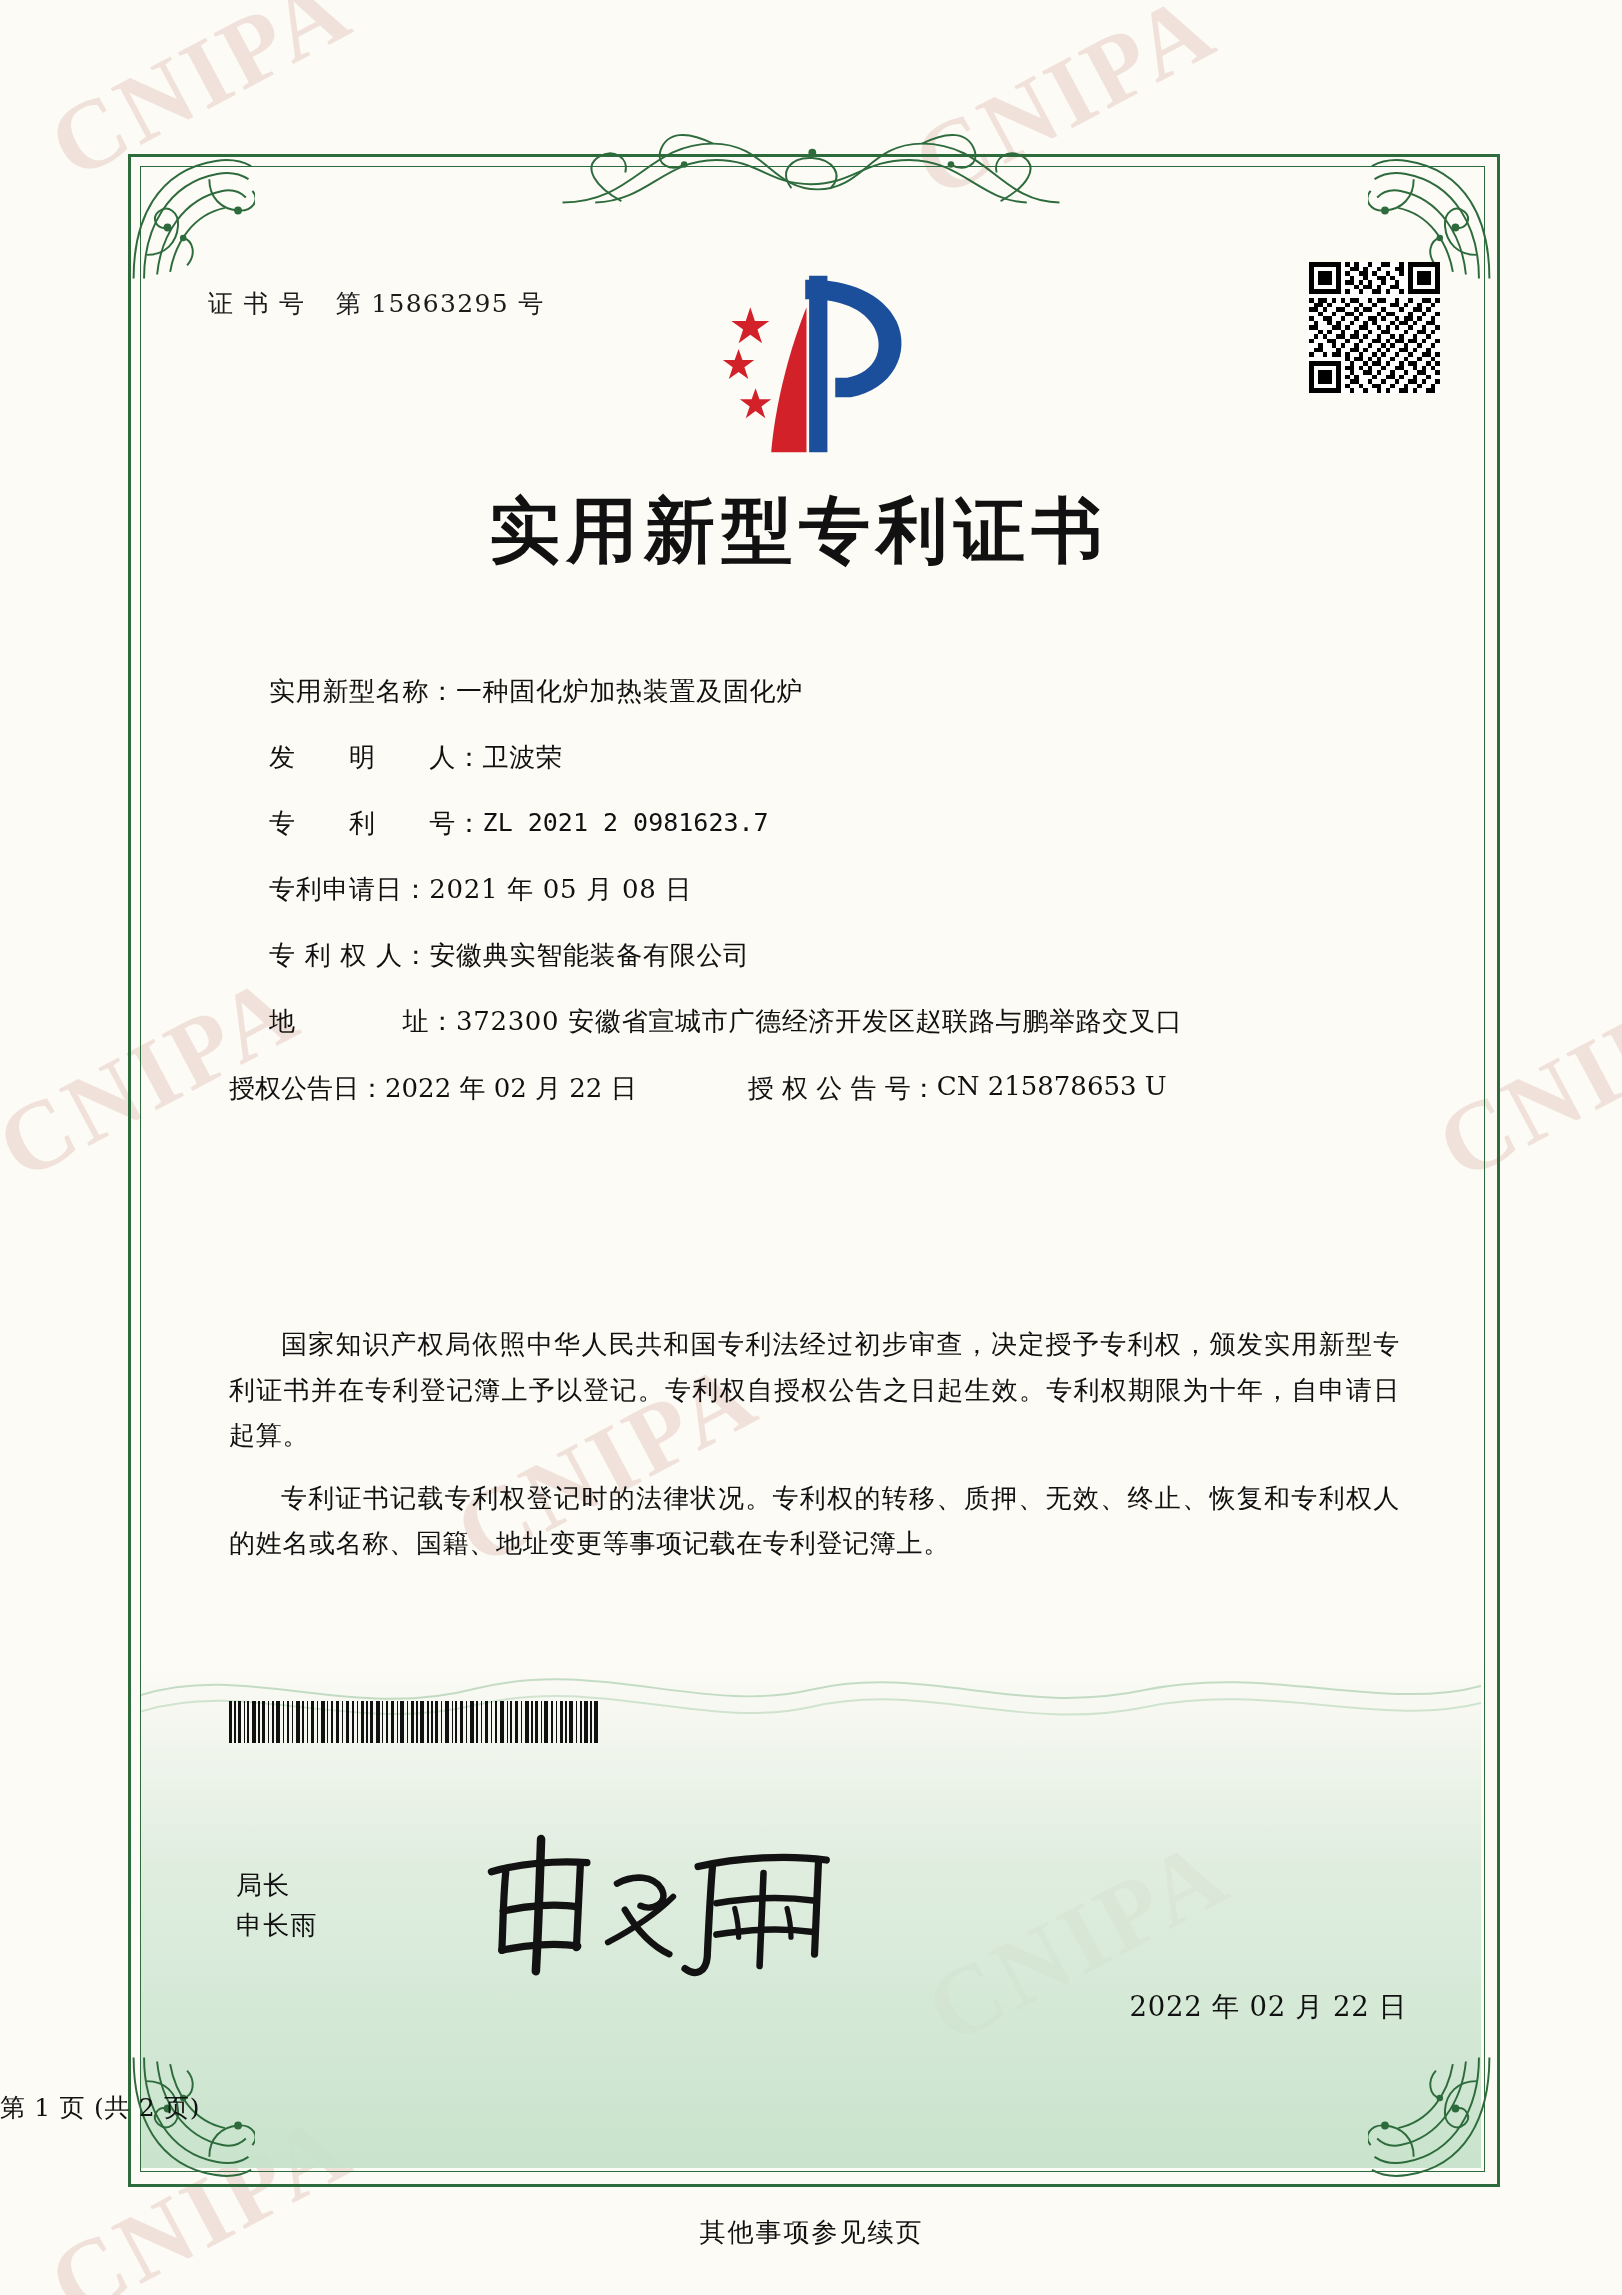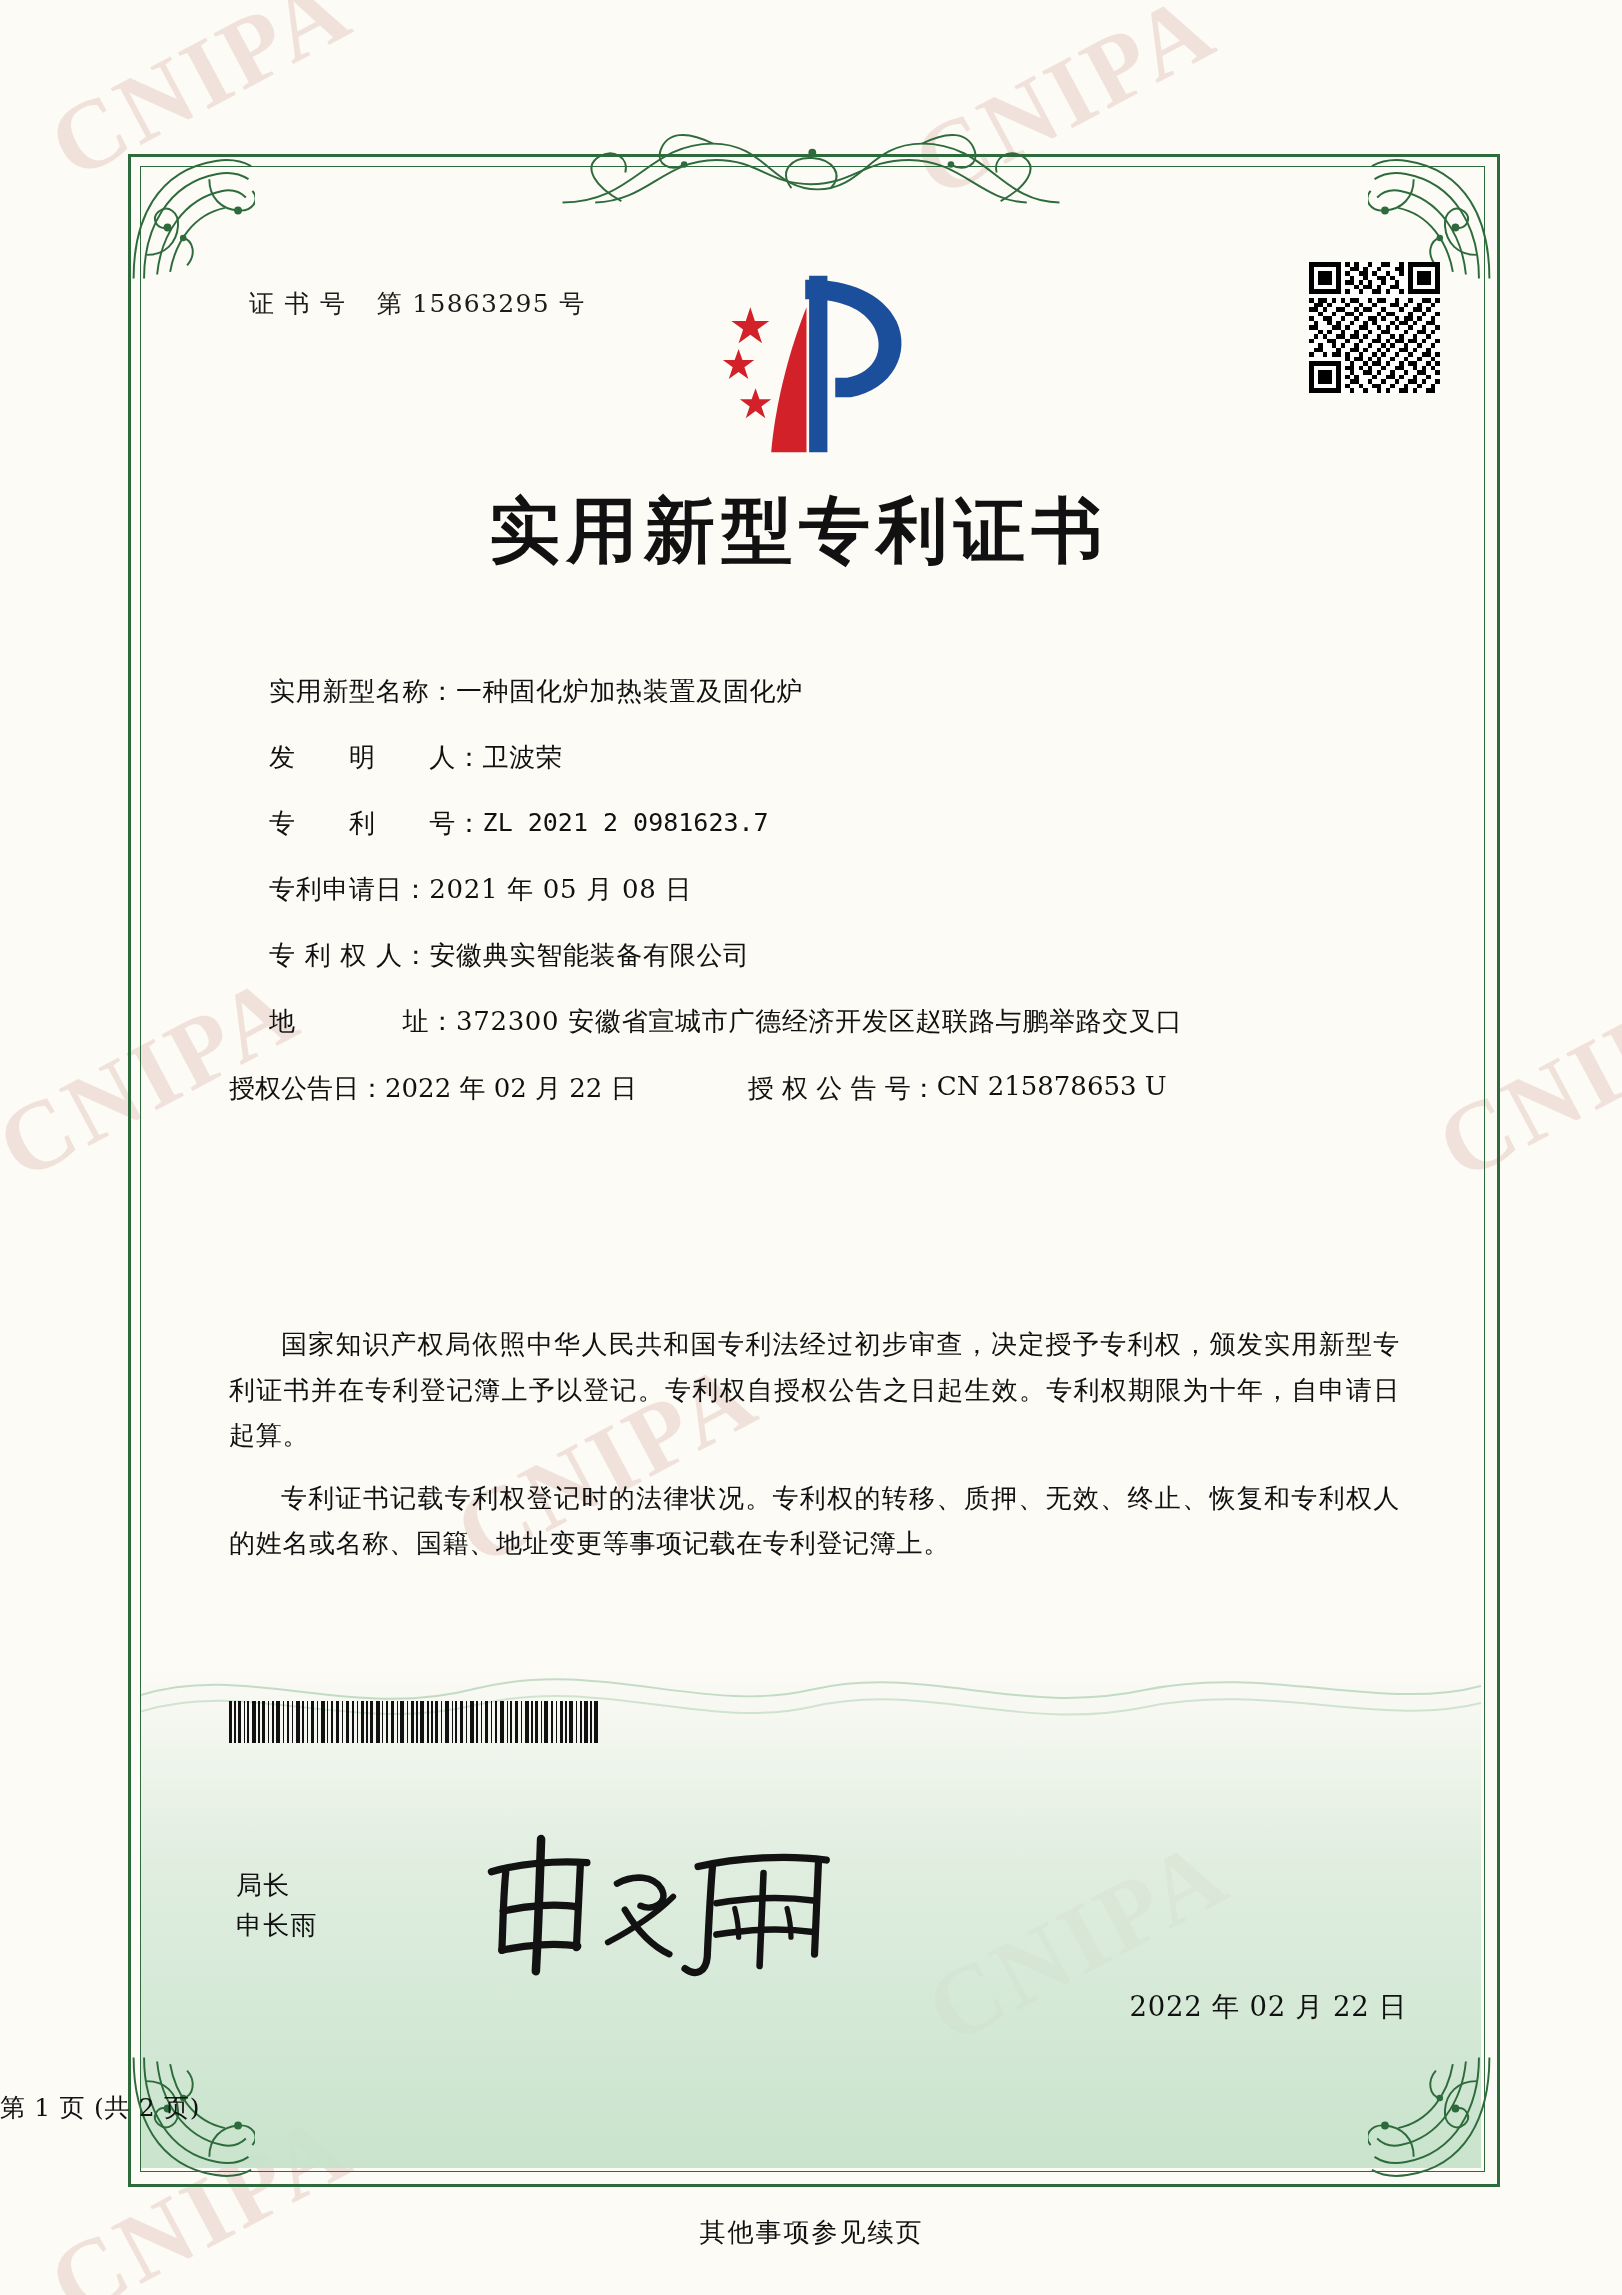--- a/index.html
+++ b/index.html
@@ -90,21 +90,20 @@
 
   
   .cert-no {
     position: absolute;
     left: 208px;
     top: 287px;
     font-size: 25px;
     letter-spacing: 1.3px;
     color: #1b1b1b;
     white-space: nowrap;
-    margin-left: 41px;
   }
 
   .qr {
     position: absolute;
     left: 1309px;
     top: 262px;
     width: 131px;
     height: 131px;
     background: #ffffff;
   }

